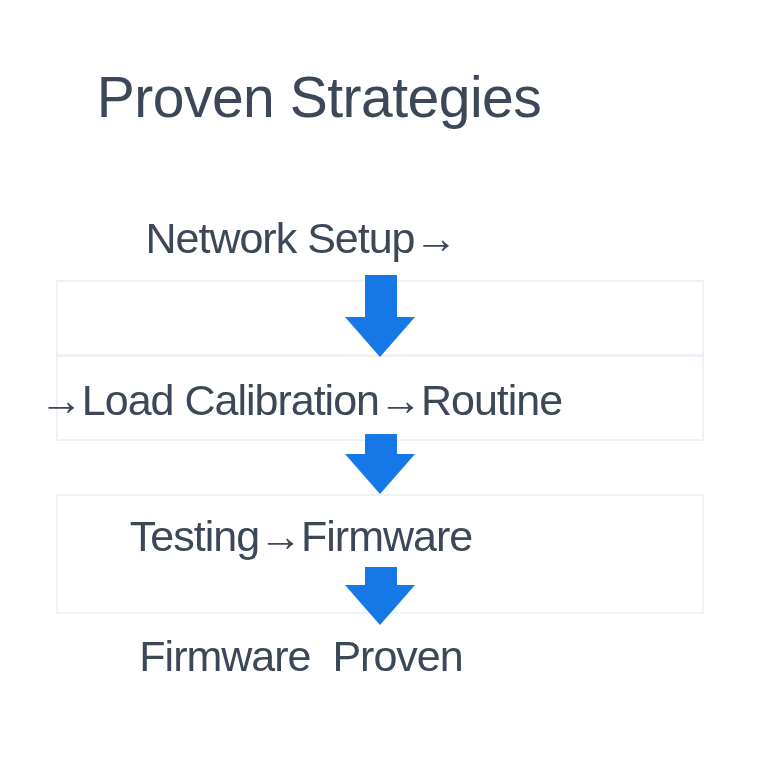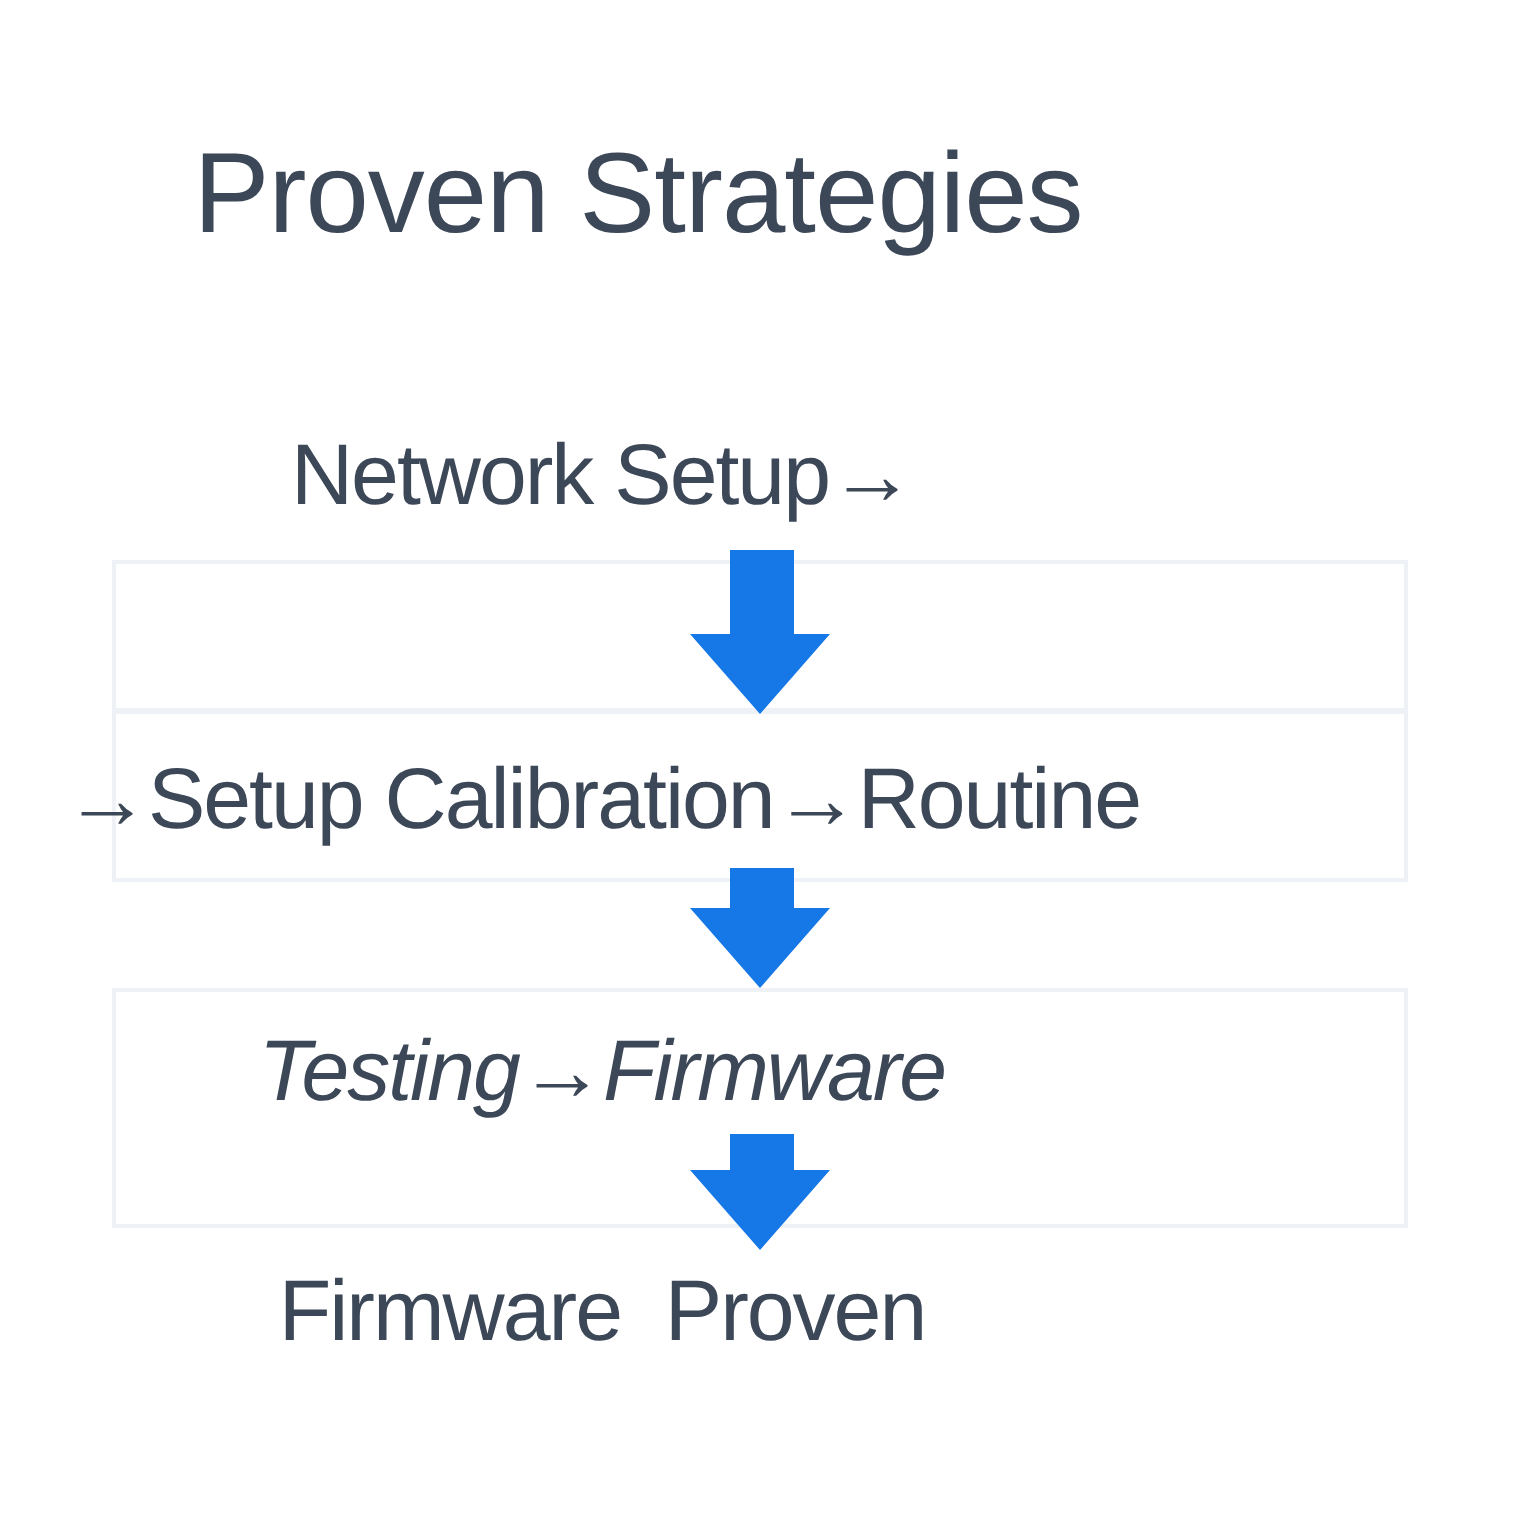--- a/index.html
+++ b/index.html
@@ -24,29 +24,29 @@
   <div class="box" style="top:494px;height:120px;"></div>
 
   <div class="step" style="top:212px;">Network Setup→</div>
 
   <div class="arrow" style="left:345px;top:275px;">
     <svg width="70" height="82" viewBox="0 0 70 82">
         <polygon points="20,0 52,0 52,42 70,42 35,82 0,42 20,42" fill="#1677e6"></polygon>
       </svg>
   </div>
 
-  <div class="step" style="top:374px;">→Setup Calibration→Routine</div>
+  <div class="step" style="top:374px;">→Load Calibration→Routine</div>
 
   <div class="arrow" style="left:345px;top:434px;">
     <svg width="70" height="60" viewBox="0 0 70 60">
         <polygon points="20,0 52,0 52,20 70,20 35,60 0,20 20,20" fill="#1677e6"></polygon>
       </svg>
   </div>
 
-  <div class="step" style="top:510px;font-style:italic;">Testing→Firmware</div>
+  <div class="step" style="top:510px;">Testing→Firmware</div>
 
   <div class="arrow" style="left:345px;top:567px;">
     <svg width="70" height="58" viewBox="0 0 70 58">
         <polygon points="20,0 52,0 52,18 70,18 35,58 0,18 20,18" fill="#1677e6"></polygon>
       </svg>
   </div>
 
   <div class="step" style="top:630px;white-space:pre;">Firmware  Proven</div>
 </div>
 

